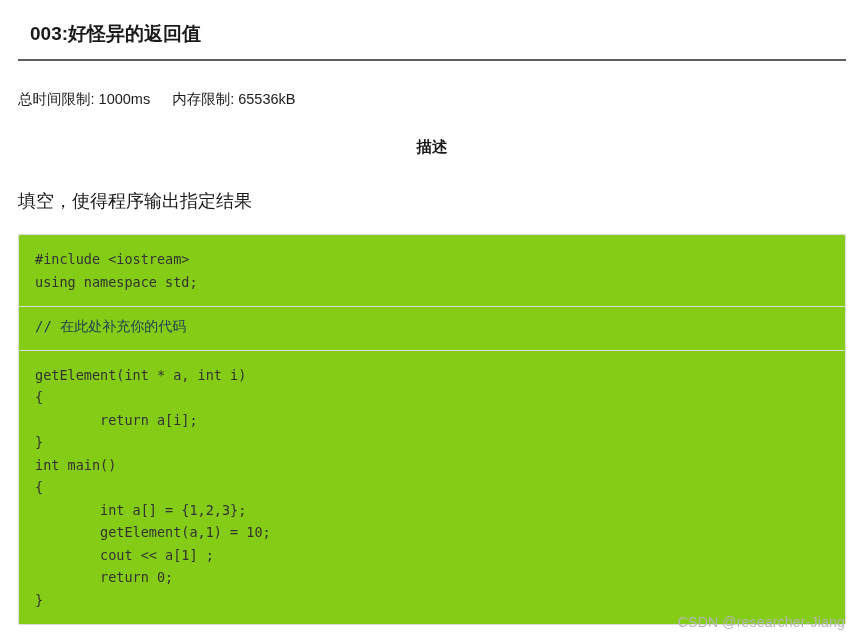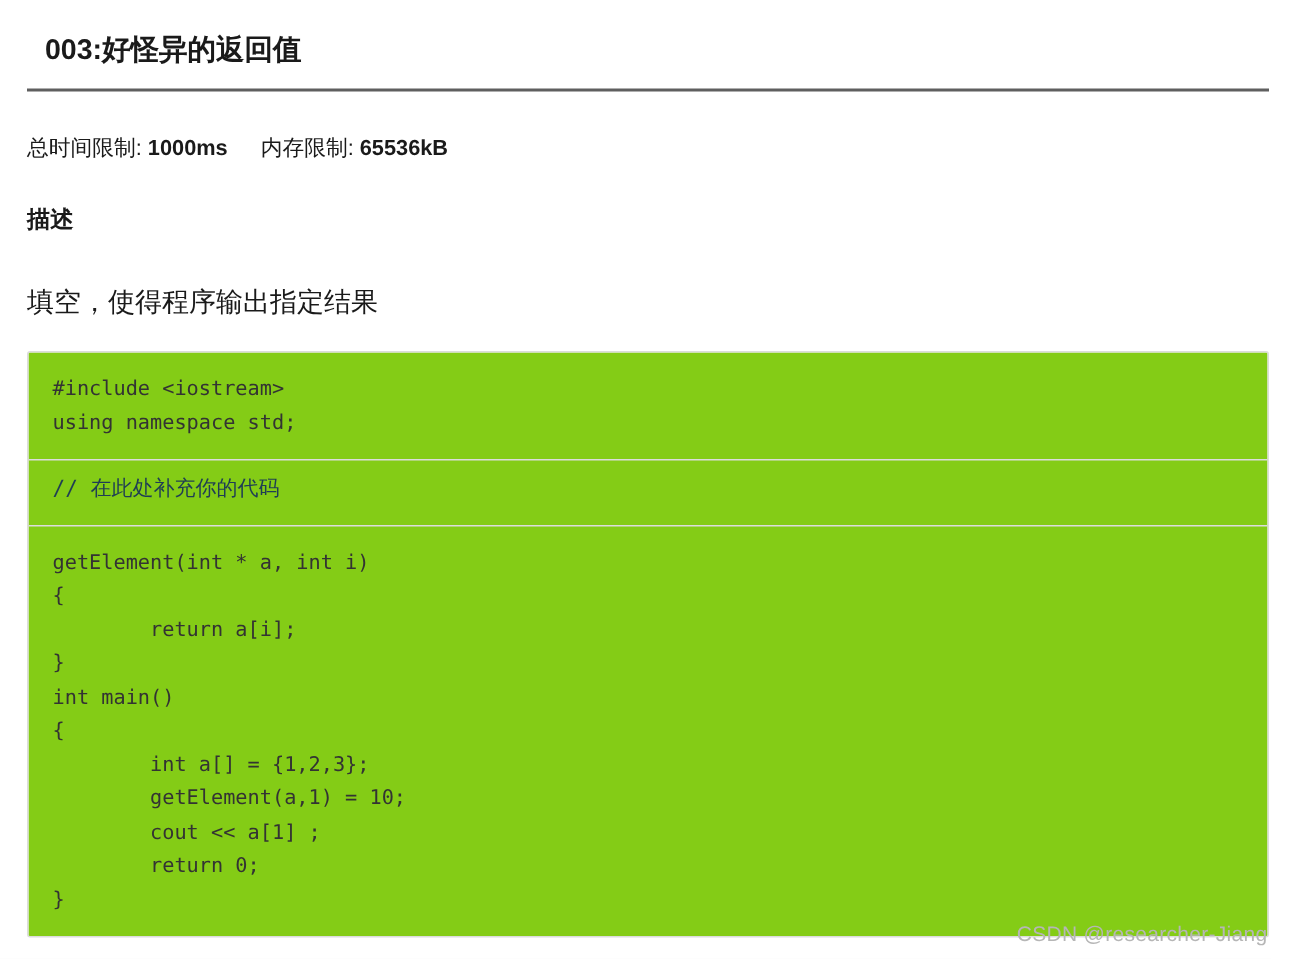--- a/index.html
+++ b/index.html
@@ -39,32 +39,33 @@
     font-size: 14.5px;
     line-height: 20px;
     margin: 28px 0 0 0;
     color: #1a1a1a;
     white-space: nowrap;
   }
   .limit-label {
     font-weight: normal;
   }
   .limit-value {
-    font-weight: bold;
+    font-weight: normal;
   }
   .limit-gap {
     display: inline-block;
     width: 22px;
   }
   .section-heading {
     font-size: 15.5px;
     font-weight: bold;
     margin: 27px 0 0 0;
     line-height: 22px;
     color: #1a1a1a;
+    text-align: center;
   }
   .description-text {
     font-size: 18px;
     line-height: 22px;
     margin: 32px 0 0 0;
     color: #1a1a1a;
   }
   .code-stack {
     margin-top: 22px;
     border: 1px solid #dcdcdc;

